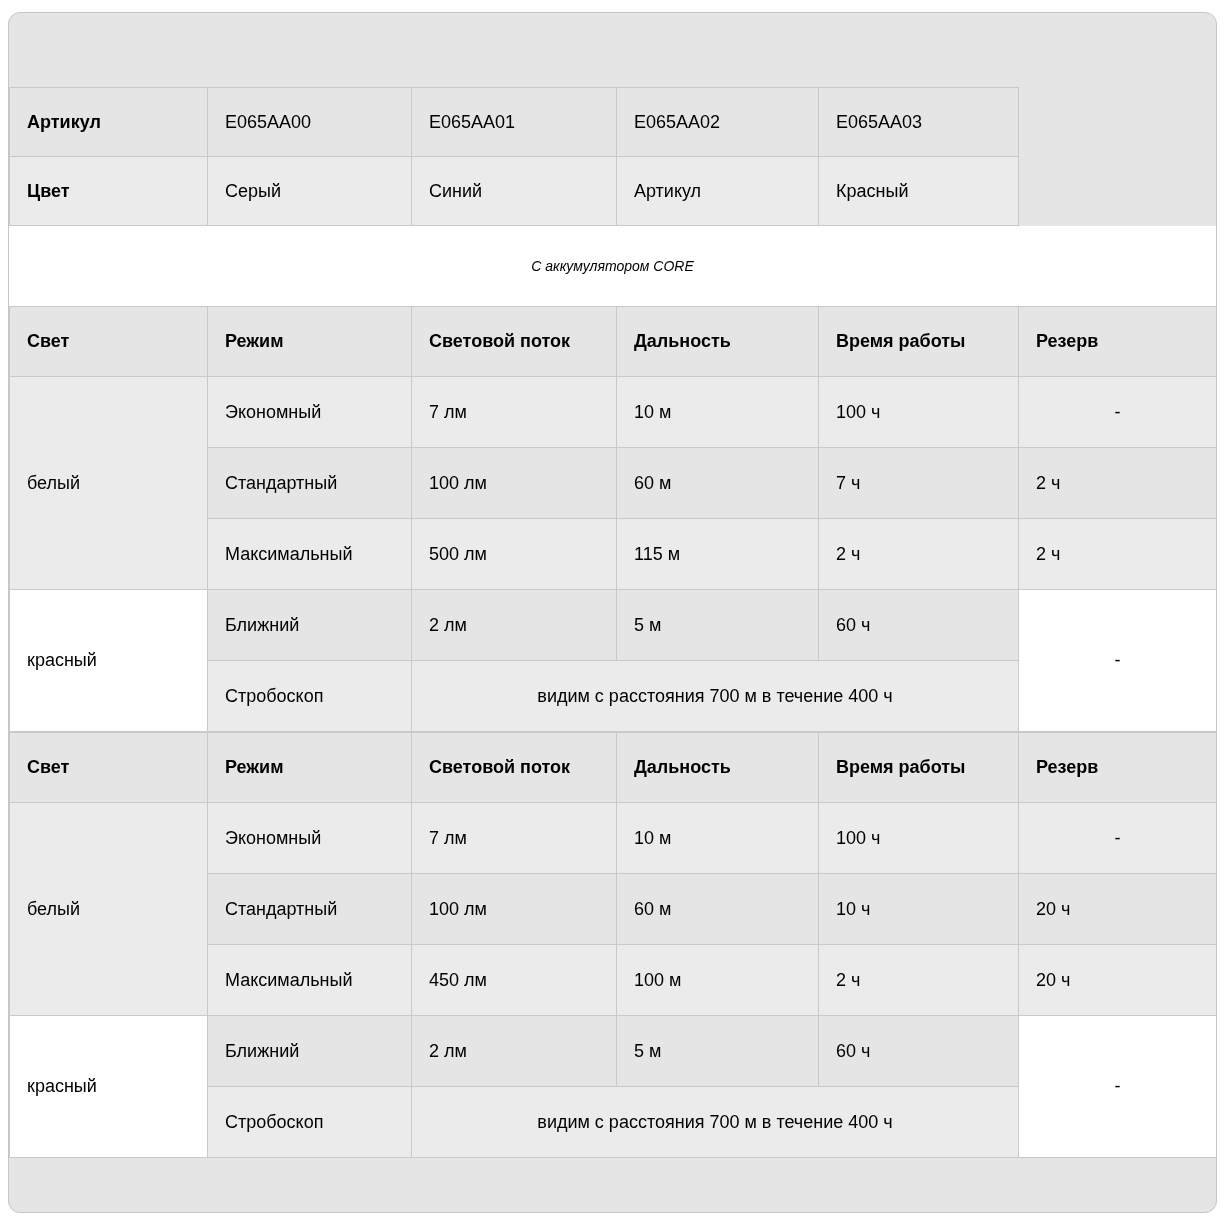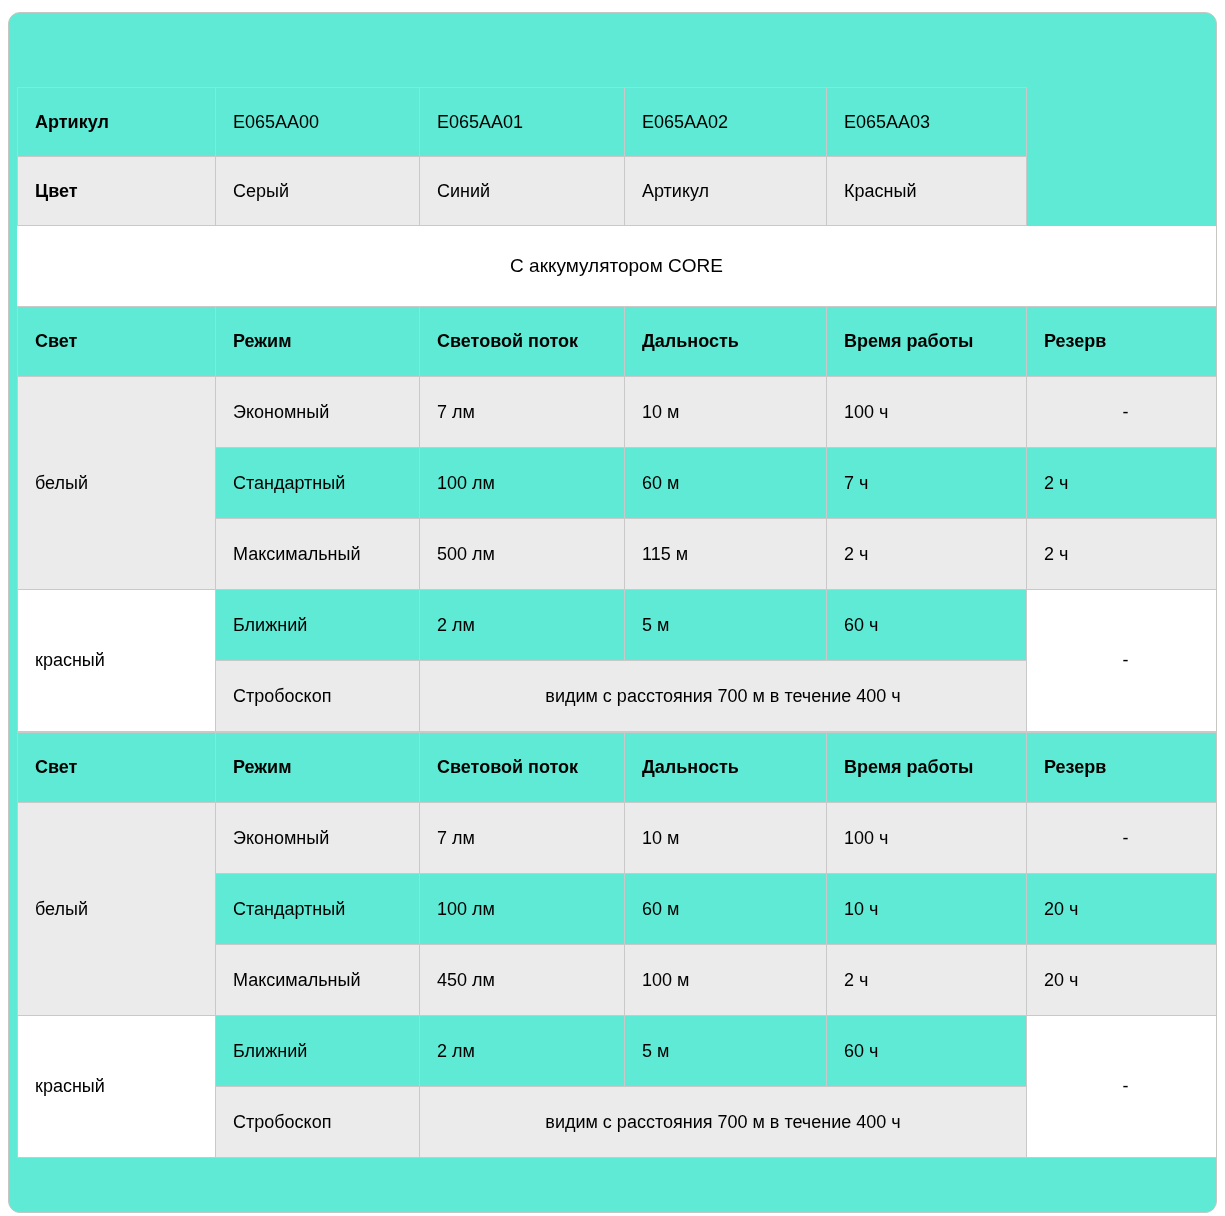--- a/index.html
+++ b/index.html
@@ -2,21 +2,21 @@
 <html><head>
 <meta charset="utf-8">
 <style>
   * { margin:0; padding:0; box-sizing:border-box; }
   html,body { width:1225px; height:1216px; background:#ffffff;
     font-family:"Liberation Sans", sans-serif; color:#000; }
   .panel {
     position:absolute; left:8px; top:12px;
     width:1209px; height:1201px;
     border:1px solid #c6c6c2; border-radius:12px;
-    background:#5eead4; overflow:hidden;padding-left:8px;
+    background:#e5e5e5; overflow:hidden;
   }
   .top-space { height:74px; }
   table { border-collapse:collapse; table-layout:fixed; }
   td, th {
     border:1px solid #c9c9c9;
     font-size:18px; font-weight:normal;
     text-align:left; vertical-align:middle;
     padding:10px 10px 10px 17px;
     overflow:hidden; white-space:nowrap;
   }
@@ -30,21 +30,21 @@
   .spec-table col.c1 { width:198px; } .spec-table col.c2 { width:204px; }
   .spec-table col.c3 { width:205px; } .spec-table col.c4 { width:202px; }
   .spec-table col.c5 { width:200px; } .spec-table col.c6 { width:198px; }
   .spec-table tr.head { height:70px; }
   .spec-table tr { height:71px; }
   tr.gray td { background:#ebebeb;margin-top:24px; }
   td.bg-white { background:#ffffff !important; }
   td.center { text-align:center; padding-left:10px; }
   .section-title {
     height:80px; display:flex; align-items:center; justify-content:center;
-    font-size:19px; color:#000; background:#fff;
+    font-size:14px; color:#000; background:#fff;font-style:italic;
   }
   .section-title.s2 { height:75px; }
 </style>
 </head>
 <body>
 
 <div class="panel">
   <div class="top-space"></div>
 
   <table class="art-table">

